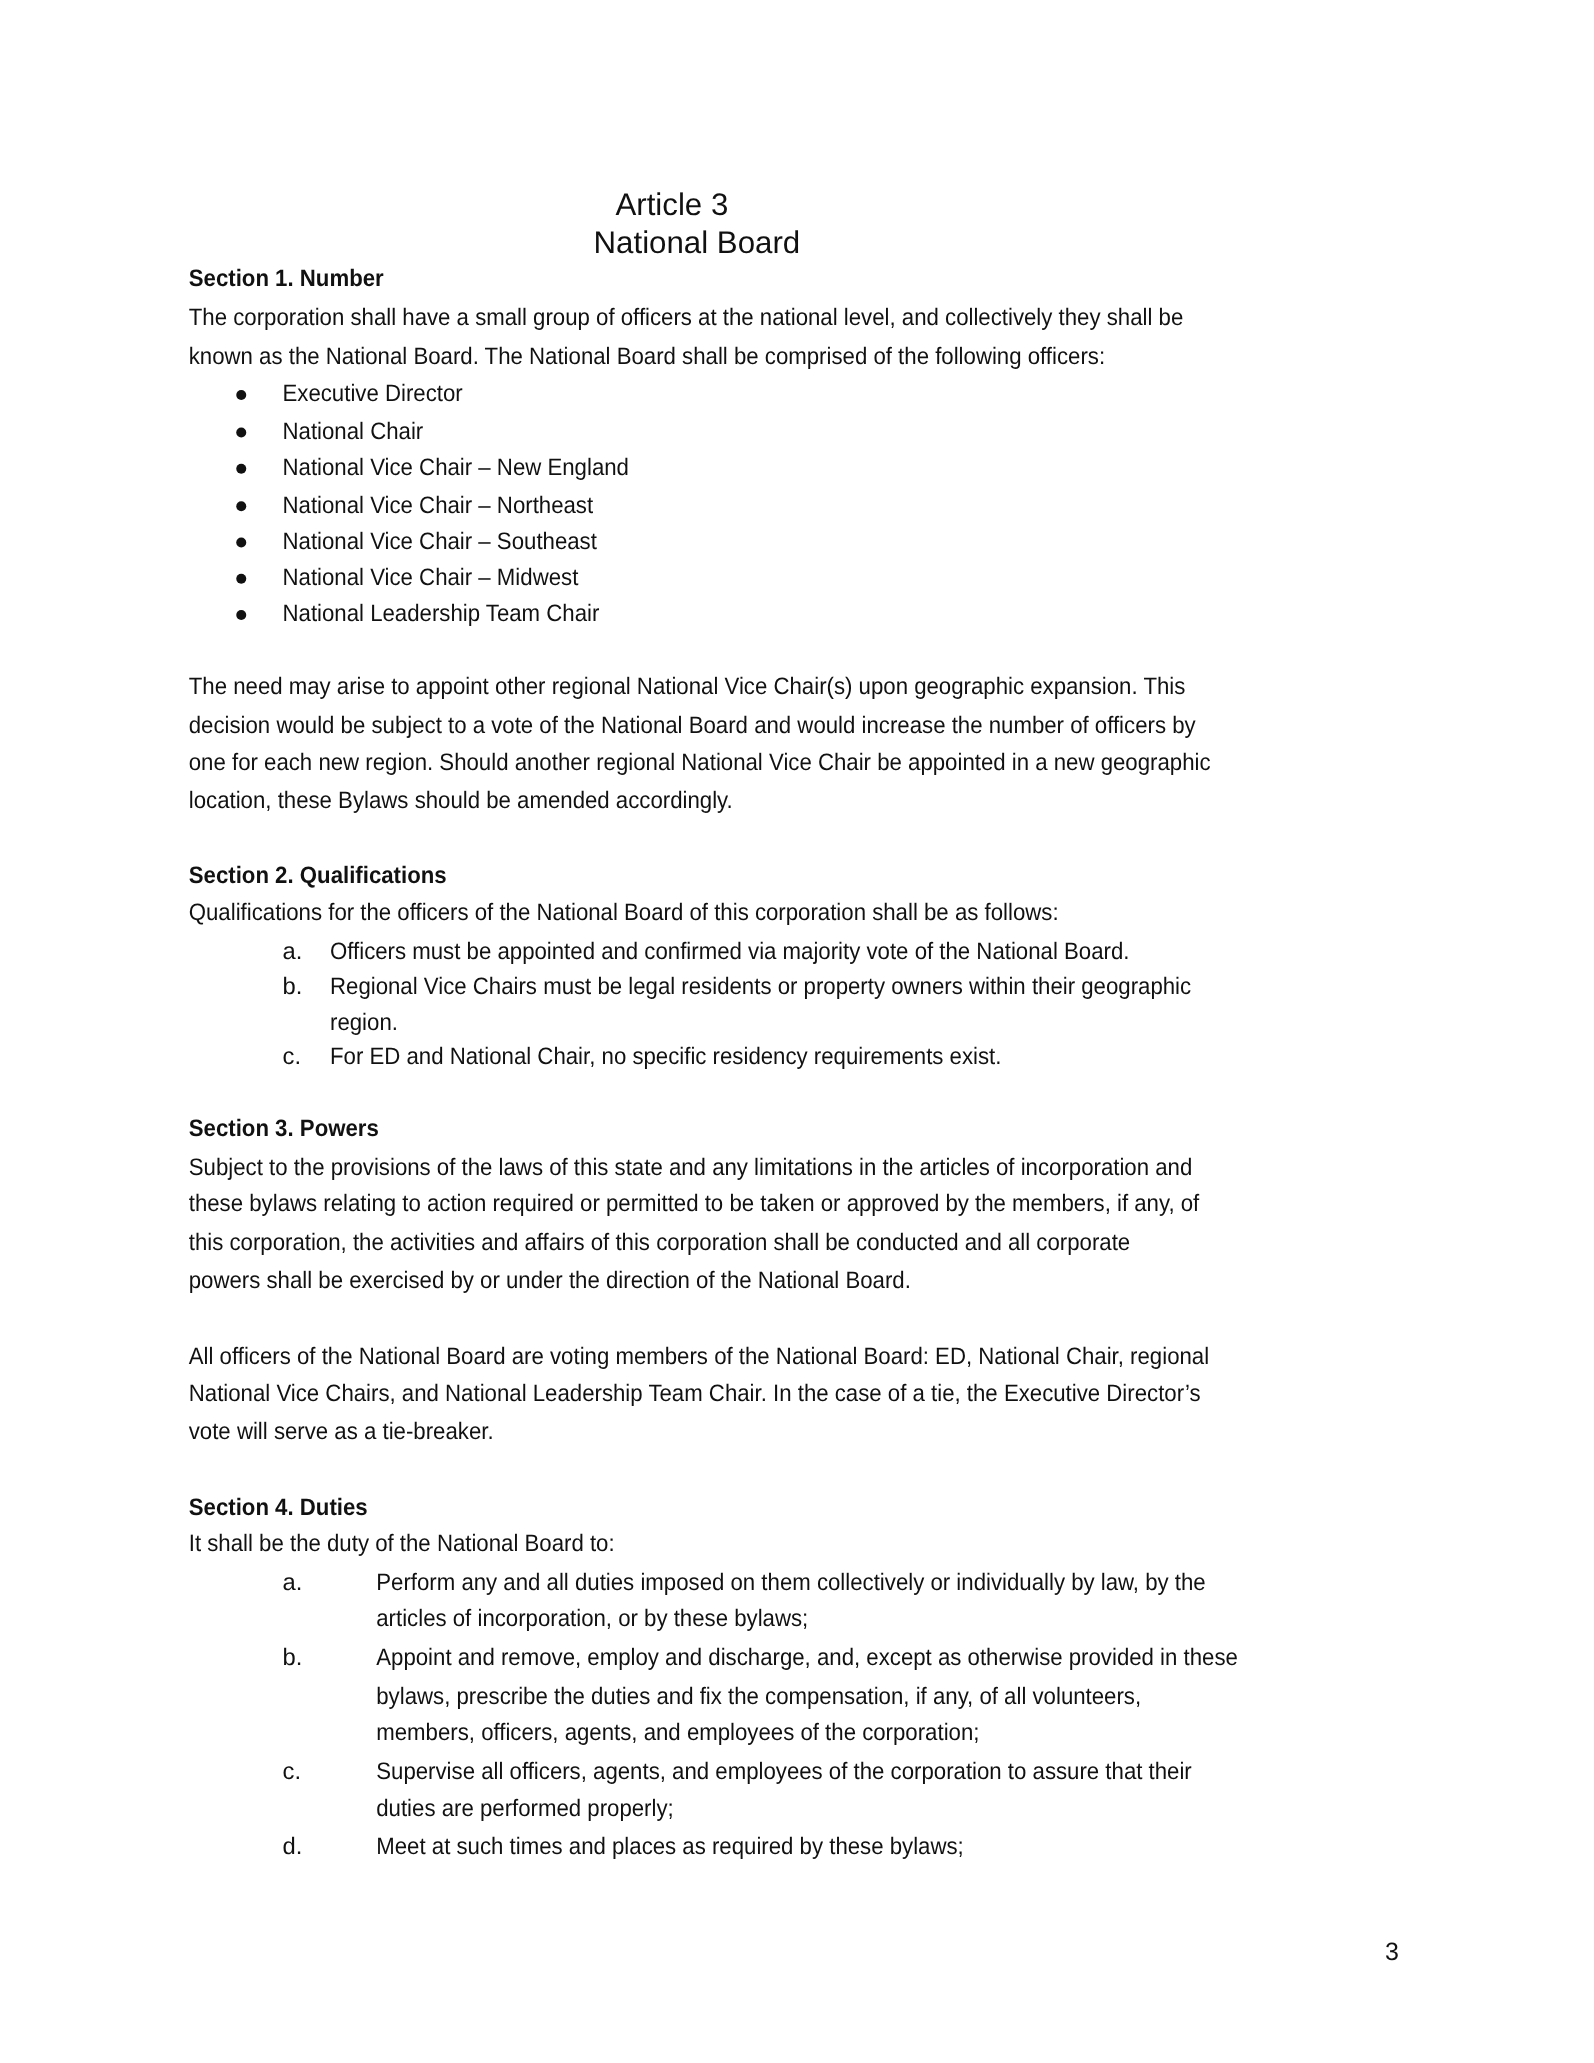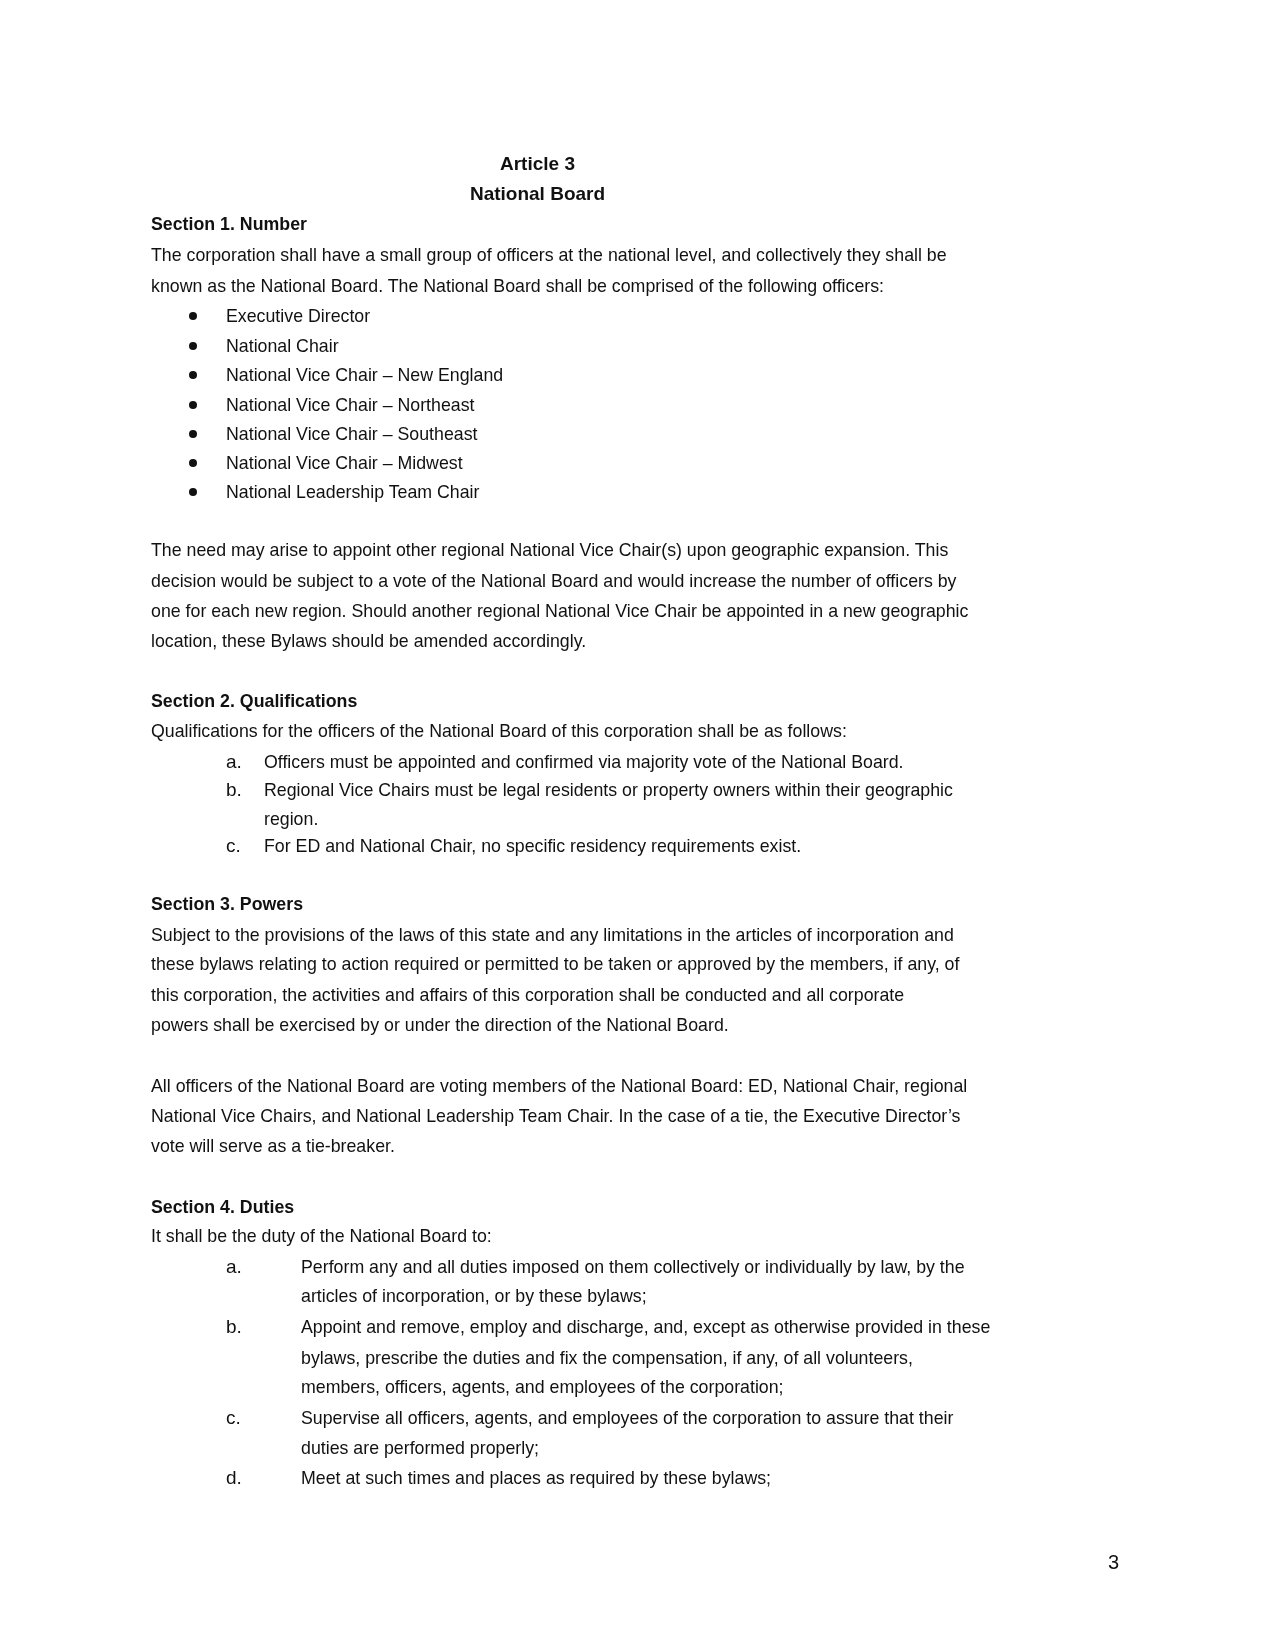--- a/index.html
+++ b/index.html
@@ -2,33 +2,33 @@
 <html><head>
   <meta charset="utf-8">
   <style>
     html, body { margin: 0; padding: 0; background: #ffffff; }
     body { width: 1275px; height: 1650px; position: relative; overflow: hidden;
            font-family: "Liberation Sans", sans-serif; color: #111111; }
     .page { position: absolute; left: 0; top: 0; width: 1275px; height: 1650px; background: #fff; }
     .ln { position: absolute; height: 26px; line-height: 26px; font-size: 19px; white-space: nowrap;
           transform-origin: left center; transform: scaleX(0.935); }
     .ctr { position: absolute; left: 0; width: 1075px; text-align: center; height: 26px; line-height: 26px;
-           font-size: 19px; font-weight: bold; white-space: nowrap; }
+           font-size: 25px; font-weight: normal; white-space: nowrap; }
     .b { font-weight: bold; }
     .bullet { position: absolute; width: 8px; height: 8px; border-radius: 50%; background: #111; }
     .mark { position: absolute; height: 26px; line-height: 26px; font-size: 19px; }
     .pagenum { position: absolute; left: 1108px; height: 26px; line-height: 26px; font-size: 20px; }
   </style>
 </head>
 <body>
 
 <div class="page">
 
   <div class="ctr" style="top:151px;">Article 3</div>
-  <div class="ctr" style="top:181px;">National Board</div>
+  <div class="ctr" style="top:181px;padding-left:20px;">National Board</div>
 
   <div class="ln b" style="left:151px; top:211px;">Section 1. Number</div>
   <div class="ln" style="left:151px; top:242px;">The corporation shall have a small group of officers at the national level, and collectively they shall be</div>
   <div class="ln" style="left:151px; top:273px;">known as the National Board. The National Board shall be comprised of the following officers:</div>
 
   <div>
     <div>
       <span class="bullet" style="left:189px; top:312px;"></span>
       <div class="ln" style="left:226px; top:303px;">Executive Director</div>
     </div>

